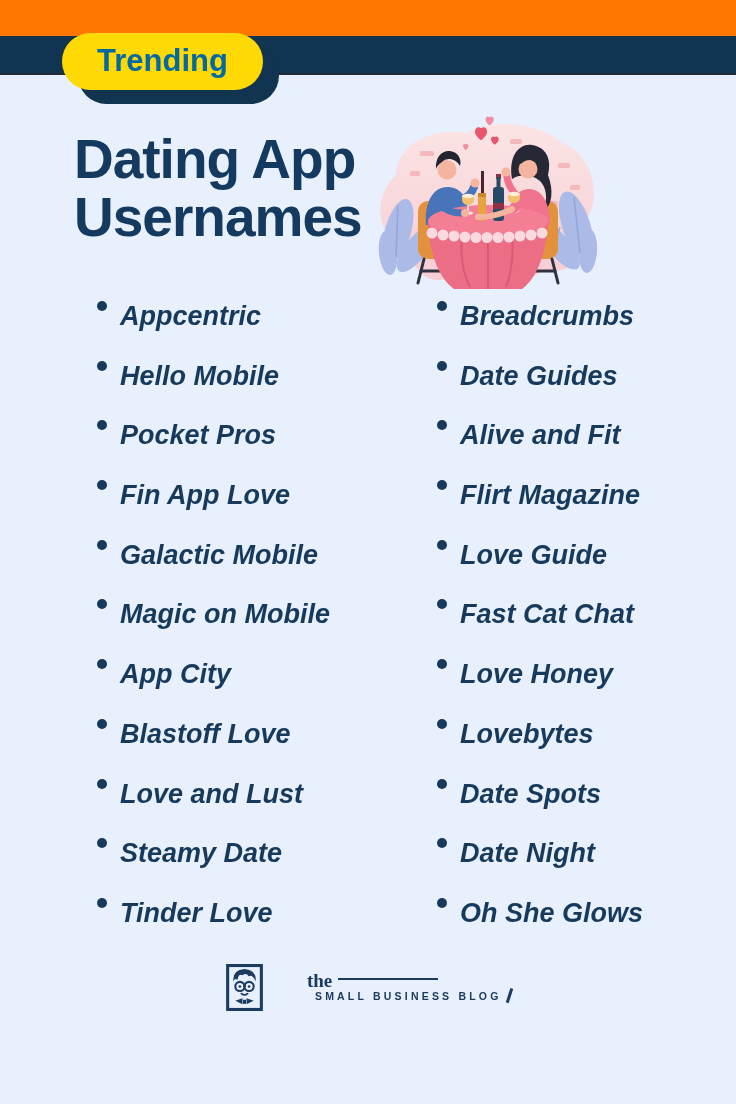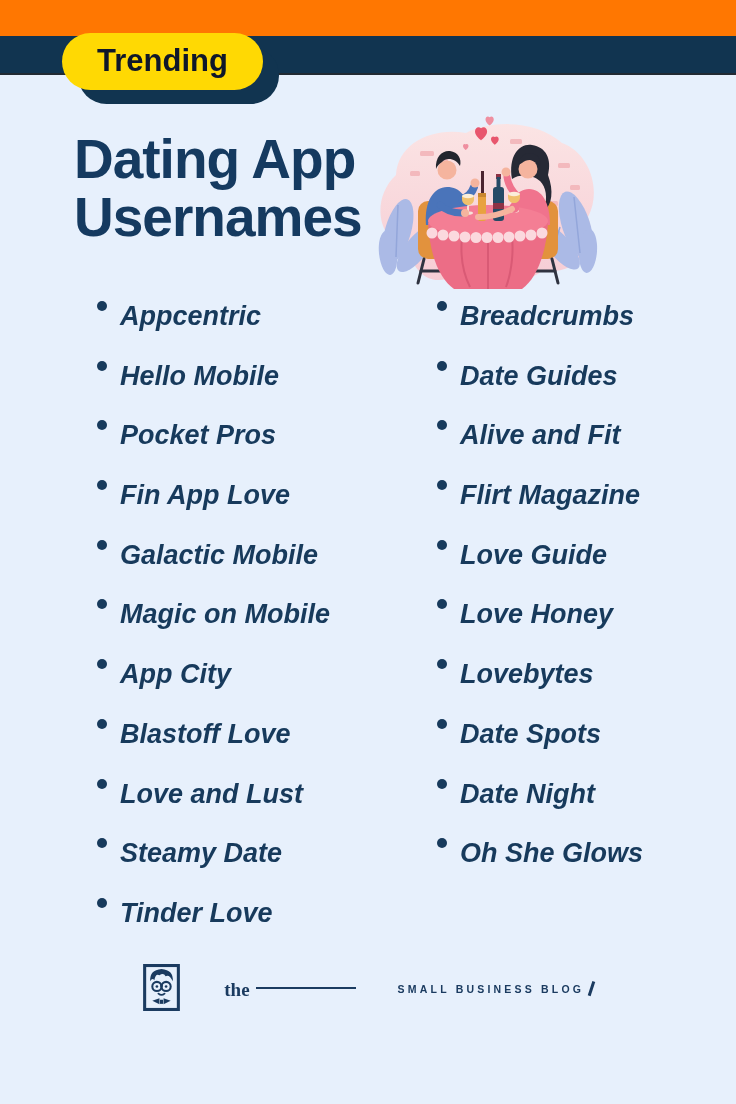--- a/index.html
+++ b/index.html
@@ -7,21 +7,21 @@
     position:relative;
     width:736px;height:1104px;
     background:#E7F0FC;
     font-family:"Liberation Sans",sans-serif;
     overflow:hidden;
   }
   .bar-orange{height:36px;background:#FF7701;}
   .bar-navy{height:37px;background:#113450;border-bottom:2px solid #222a33;}
   .badge{
     position:absolute;left:62px;top:33px;z-index:5;
-    background:#FFD903;color:#0f172a;
+    background:#FFD903;color:#0369a1;
     font-weight:700;font-size:31px;line-height:1;
     padding:12px 35px 14px;border-radius:40px;
     box-shadow:16px 14px 0 #113450;
   }
   .header{
     display:flex;justify-content:flex-start;align-items:flex-start;
     padding:56px 24px 0 74px;height:164px;
   }
   .title{
     margin:0;color:#153A60;font-size:55px;line-height:1.05;
@@ -32,21 +32,21 @@
   .col{list-style:none;margin:0;padding:0;}
   .col-left{margin-left:97px;width:340px;flex-shrink:0;}
   .col-right{flex:1;}
   .row{display:flex;align-items:flex-start;height:59.7px;font-style:italic;}
   .dot{width:10px;height:10px;border-radius:50%;background:#173A5C;margin-right:13px;flex-shrink:0;}
   .txt{color:#173A5C;font-size:27px;font-weight:700;white-space:nowrap;}
   .footer{
     margin-top:6px;display:flex;justify-content:center;align-items:center;gap:10px;
     color:#1B3B60;
   }
-  .logo-text{display:flex;flex-direction:row;}
+  .logo-text{display:flex;flex-direction:column;}
   .logo-top{display:flex;align-items:center;margin-left:34px;margin-bottom:-5px;}
   .logo-the{font-family:"Liberation Serif",serif;font-size:19px;font-weight:700;line-height:1;}
   .logo-rule{height:2px;background:#1B3B60;width:100px;margin-left:6px;margin-top:-4px;}
   .logo-name{
     font-family:"Liberation Serif",serif;font-size:43px;font-weight:700;
     line-height:0.9;letter-spacing:-1px;
   }
   .logo-sub{
     margin-top:3px;margin-left:42px;display:flex;align-items:center;gap:6px;
     font-size:10.5px;font-weight:700;letter-spacing:3.2px;white-space:nowrap;
@@ -263,20 +263,24 @@
           <span class="dot"></span>
           <span class="txt">Alive and Fit</span>
         </li>
       <li class="row">
           <span class="dot"></span>
           <span class="txt">Flirt Magazine</span>
         </li>
       <li class="row">
           <span class="dot"></span>
           <span class="txt">Love Guide</span>
+        </li>
+      <li class="row">
+          <span class="dot"></span>
+          <span class="txt">Fast Cat Chat</span>
         </li>
       <li class="row">
           <span class="dot"></span>
           <span class="txt">Love Honey</span>
         </li>
       <li class="row">
           <span class="dot"></span>
           <span class="txt">Lovebytes</span>
         </li>
       <li class="row">

